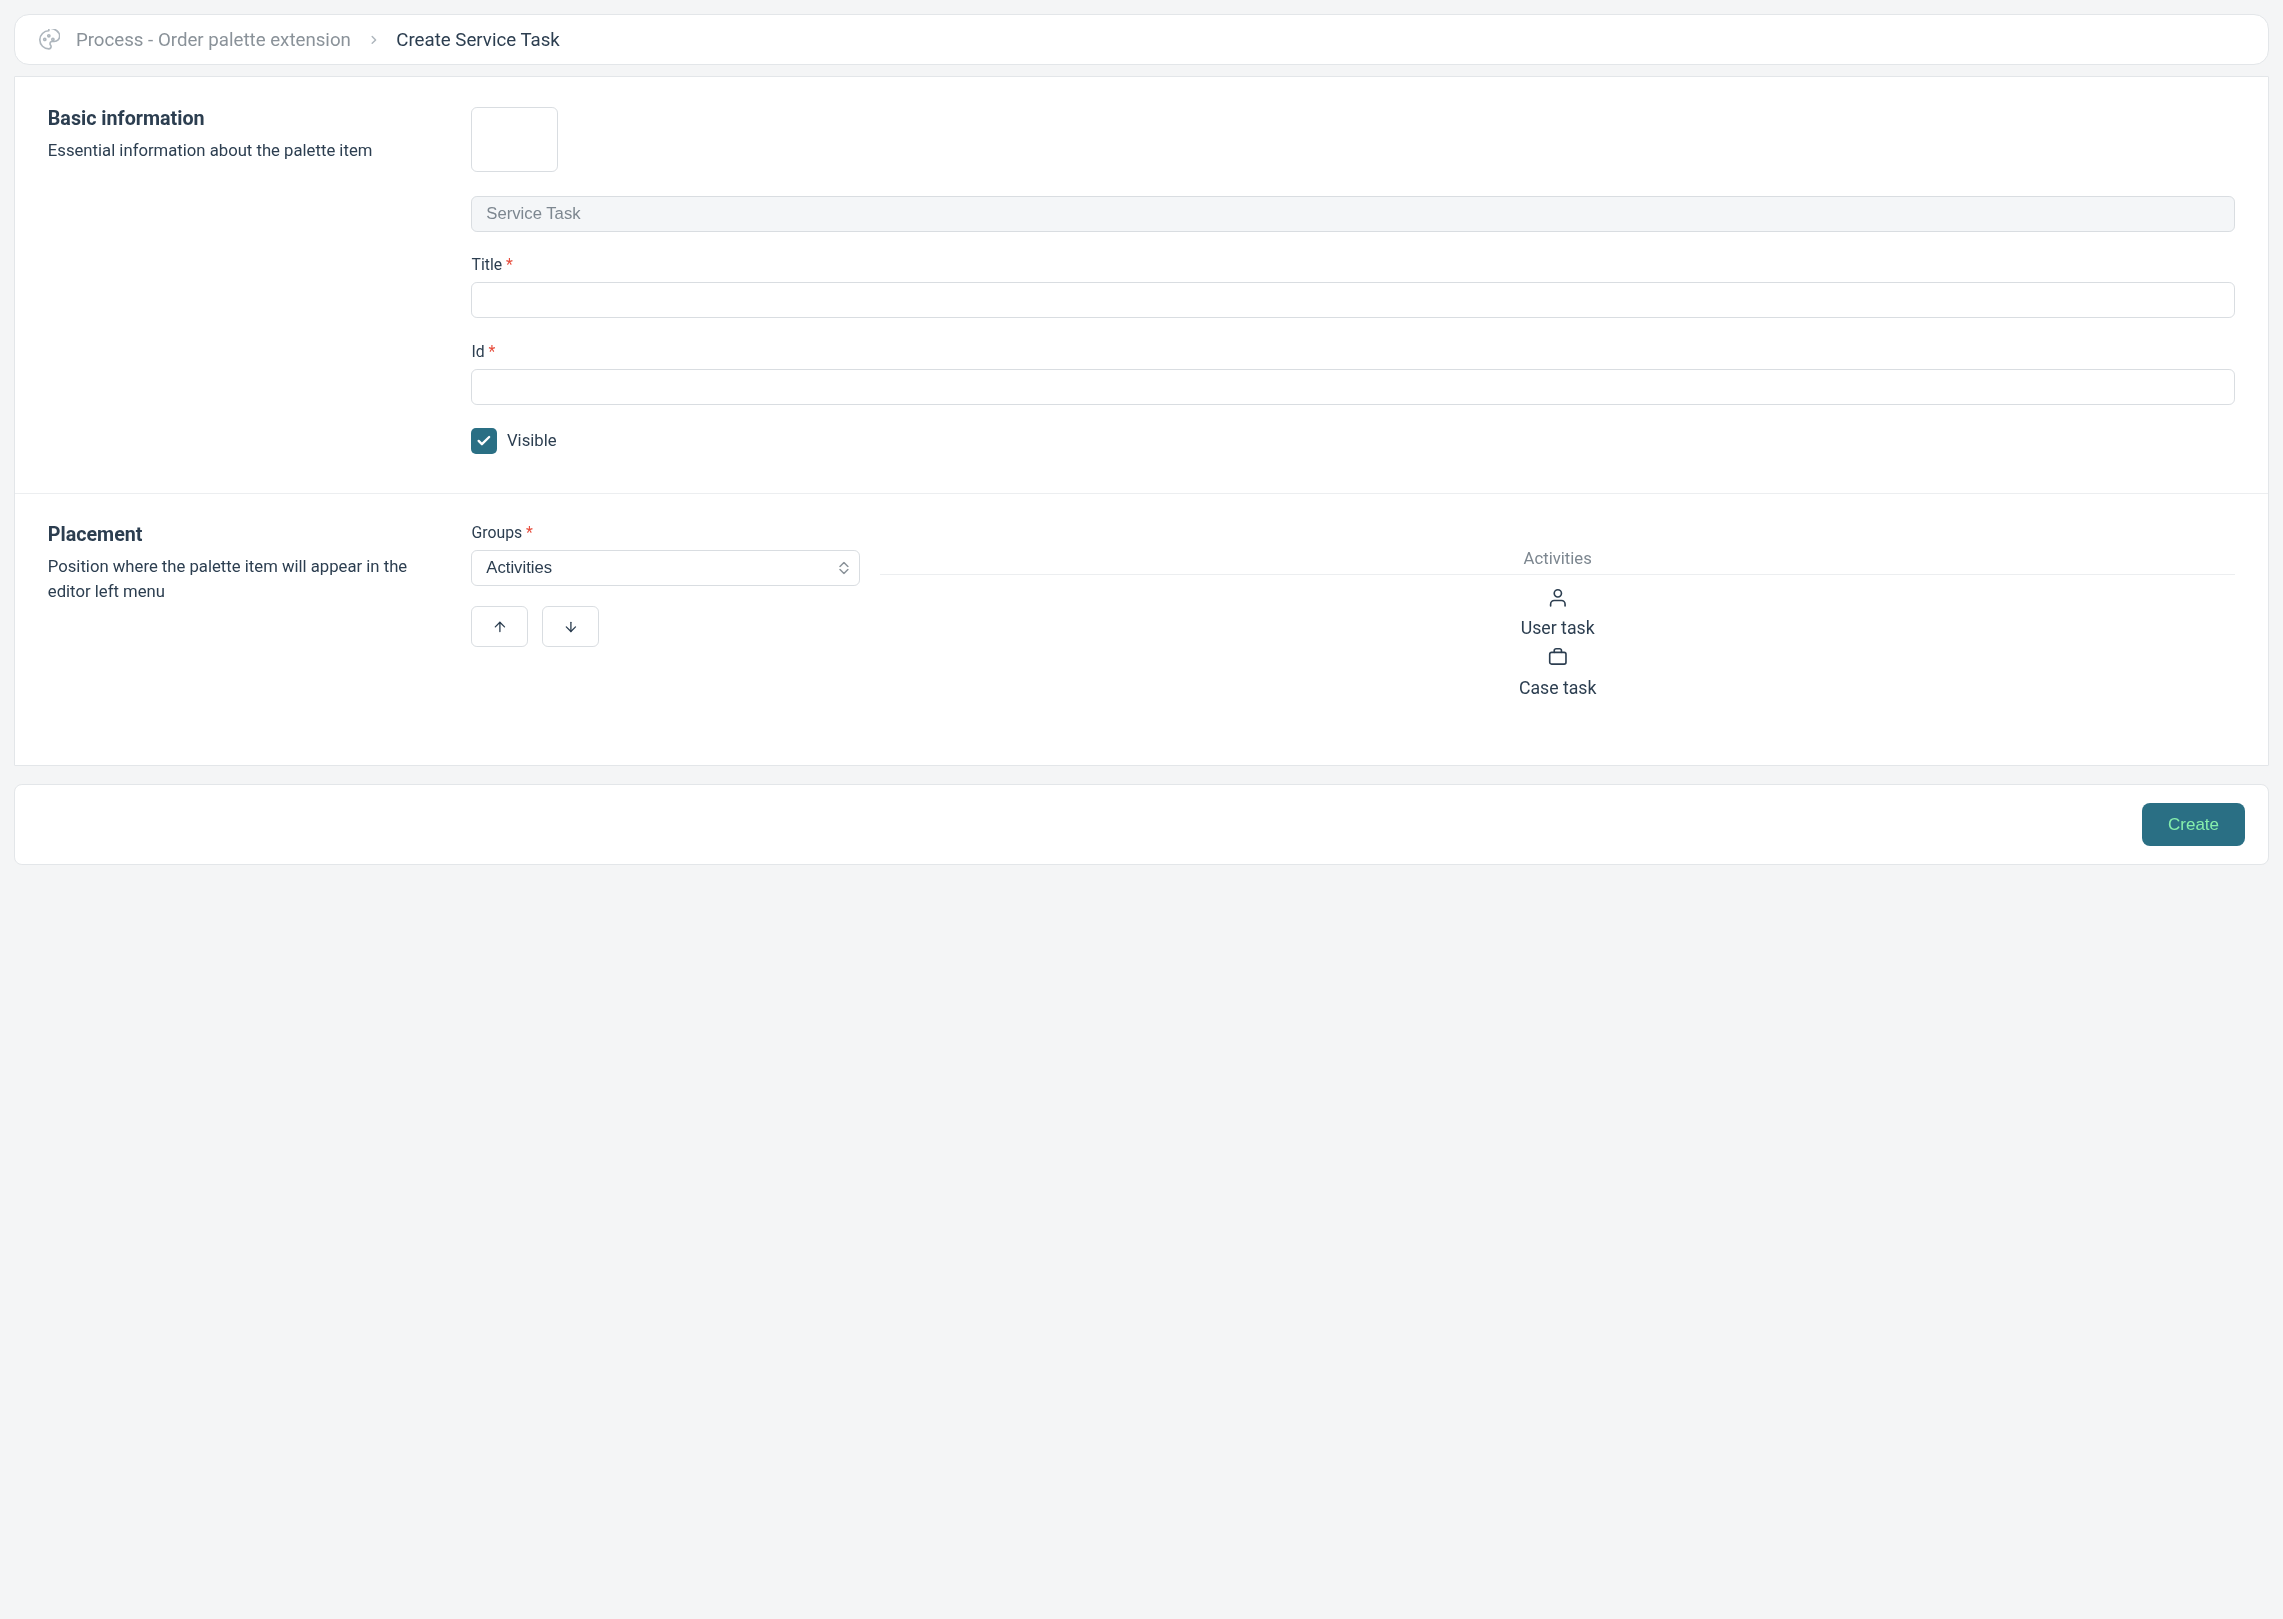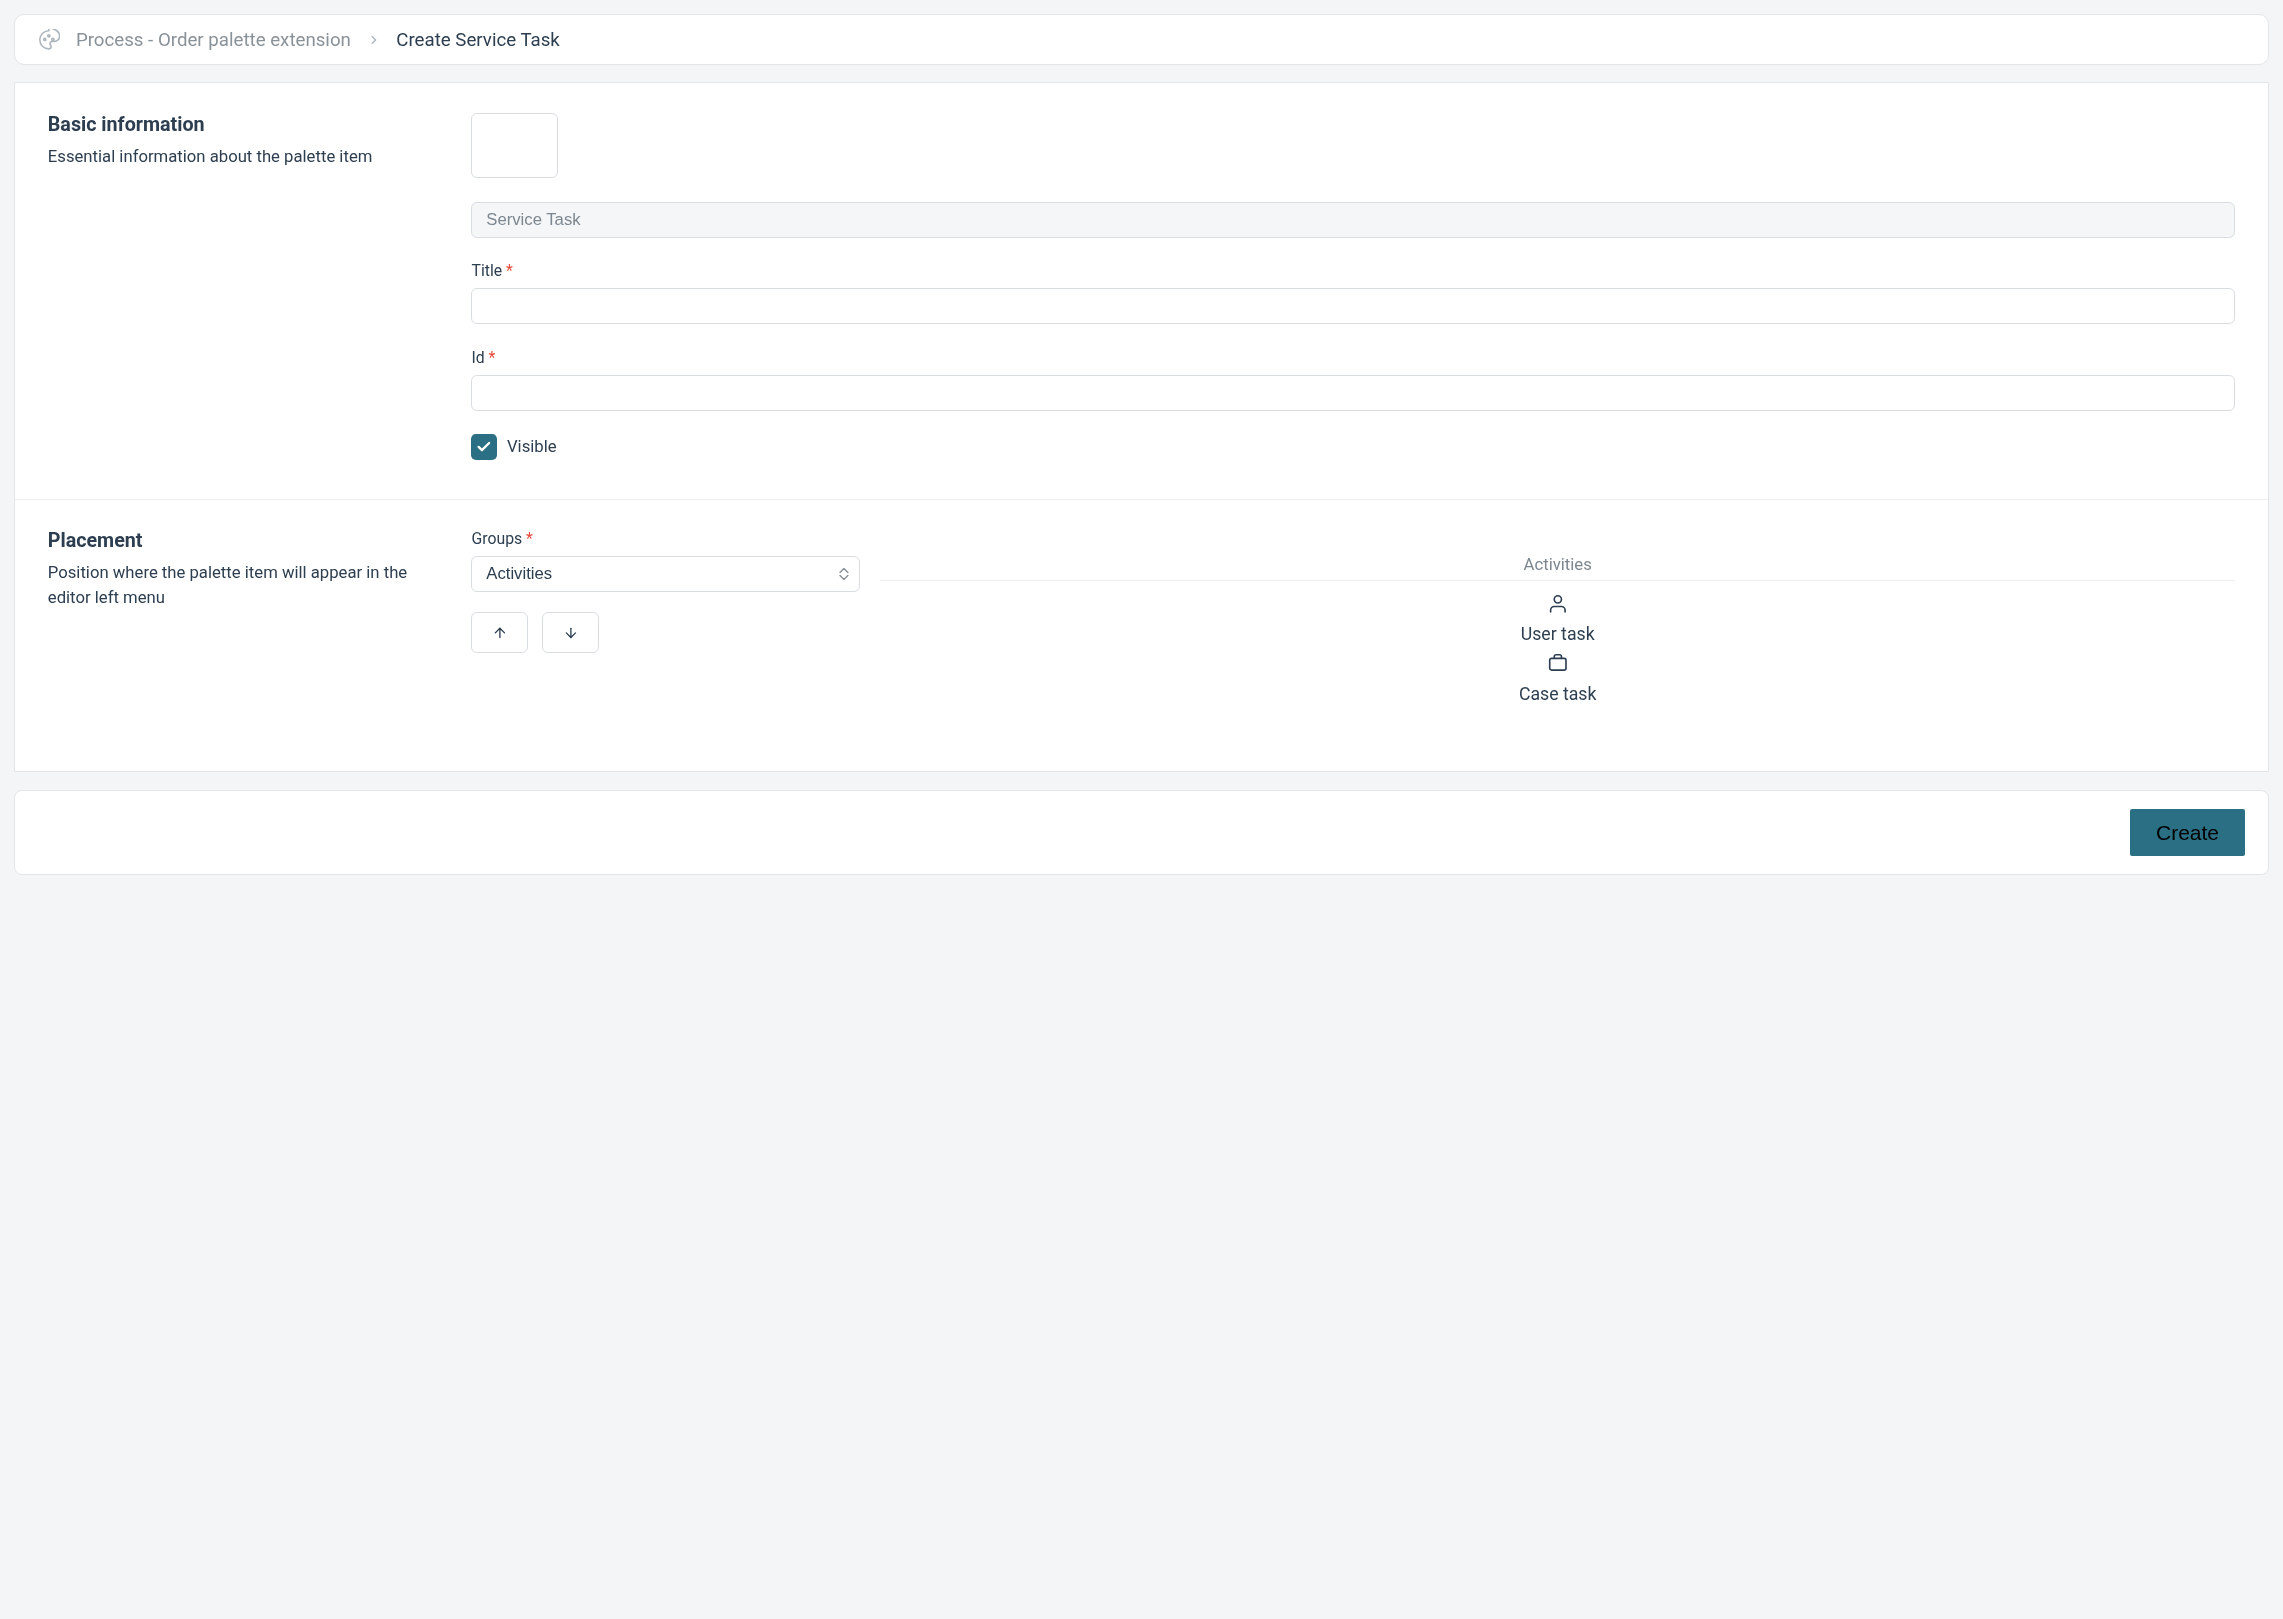--- a/index.html
+++ b/index.html
@@ -10,26 +10,26 @@
   body {
     font-family: -apple-system, BlinkMacSystemFont, "Segoe UI", Roboto, "Helvetica Neue", Arial, sans-serif;
     background: #f4f5f6;
     color: #2c3e50;
     font-size: 15.8px;
     padding: 13.8px;
   }
   .breadcrumb-card {
     background: #fff;
     border: 1px solid #e3e6e9;
-    border-radius: 10px;
+    border-radius: 15px;
     padding: 13.8px 23.6px;
     display: flex;
     align-items: center;
     gap: 15.8px;
-    margin-bottom: 17px;
+    margin-bottom: 11px;
   }
   .breadcrumb-icon {
     color: #aeb6bd;
     display: flex;
     align-items: center;
   }
   .breadcrumb-link {
     color: #8a9299;
     font-size: 18.7px;
     cursor: pointer;
@@ -222,25 +222,25 @@
   .footer-card {
     background: #fff;
     border: 1px solid #e3e6e9;
     border-radius: 7.9px;
     padding: 17.7px 23.6px;
     display: flex;
     justify-content: flex-end;
   }
   .btn-primary {
     background: #2a6f84;
-    color: #000000;
+    color: #86efac;
     border: none;
-    border-radius: 2px;
+    border-radius: 8px;
     padding: 11.8px 25.6px;
-    font-size: 21px;
+    font-size: 17px;
     cursor: pointer;
   }
 </style>
 </head>
 <body>
 
 <div class="breadcrumb-card">
   <span class="breadcrumb-icon">
     <svg width="21.7" height="21.7" viewBox="0 0 24 24" fill="none" stroke="currentColor" stroke-width="1.8" stroke-linecap="round" stroke-linejoin="round">
       <path d="M12 2C6.5 2 2 6.5 2 12s4.5 10 10 10c1.4 0 2.5-1.1 2.5-2.5 0-.6-.2-1.2-.6-1.6-.4-.4-.6-1-.6-1.6 0-1.4 1.1-2.5 2.5-2.5H18c3.3 0 6-2.7 6-6 0-4.7-5.4-8.8-12-8.8z"></path>

